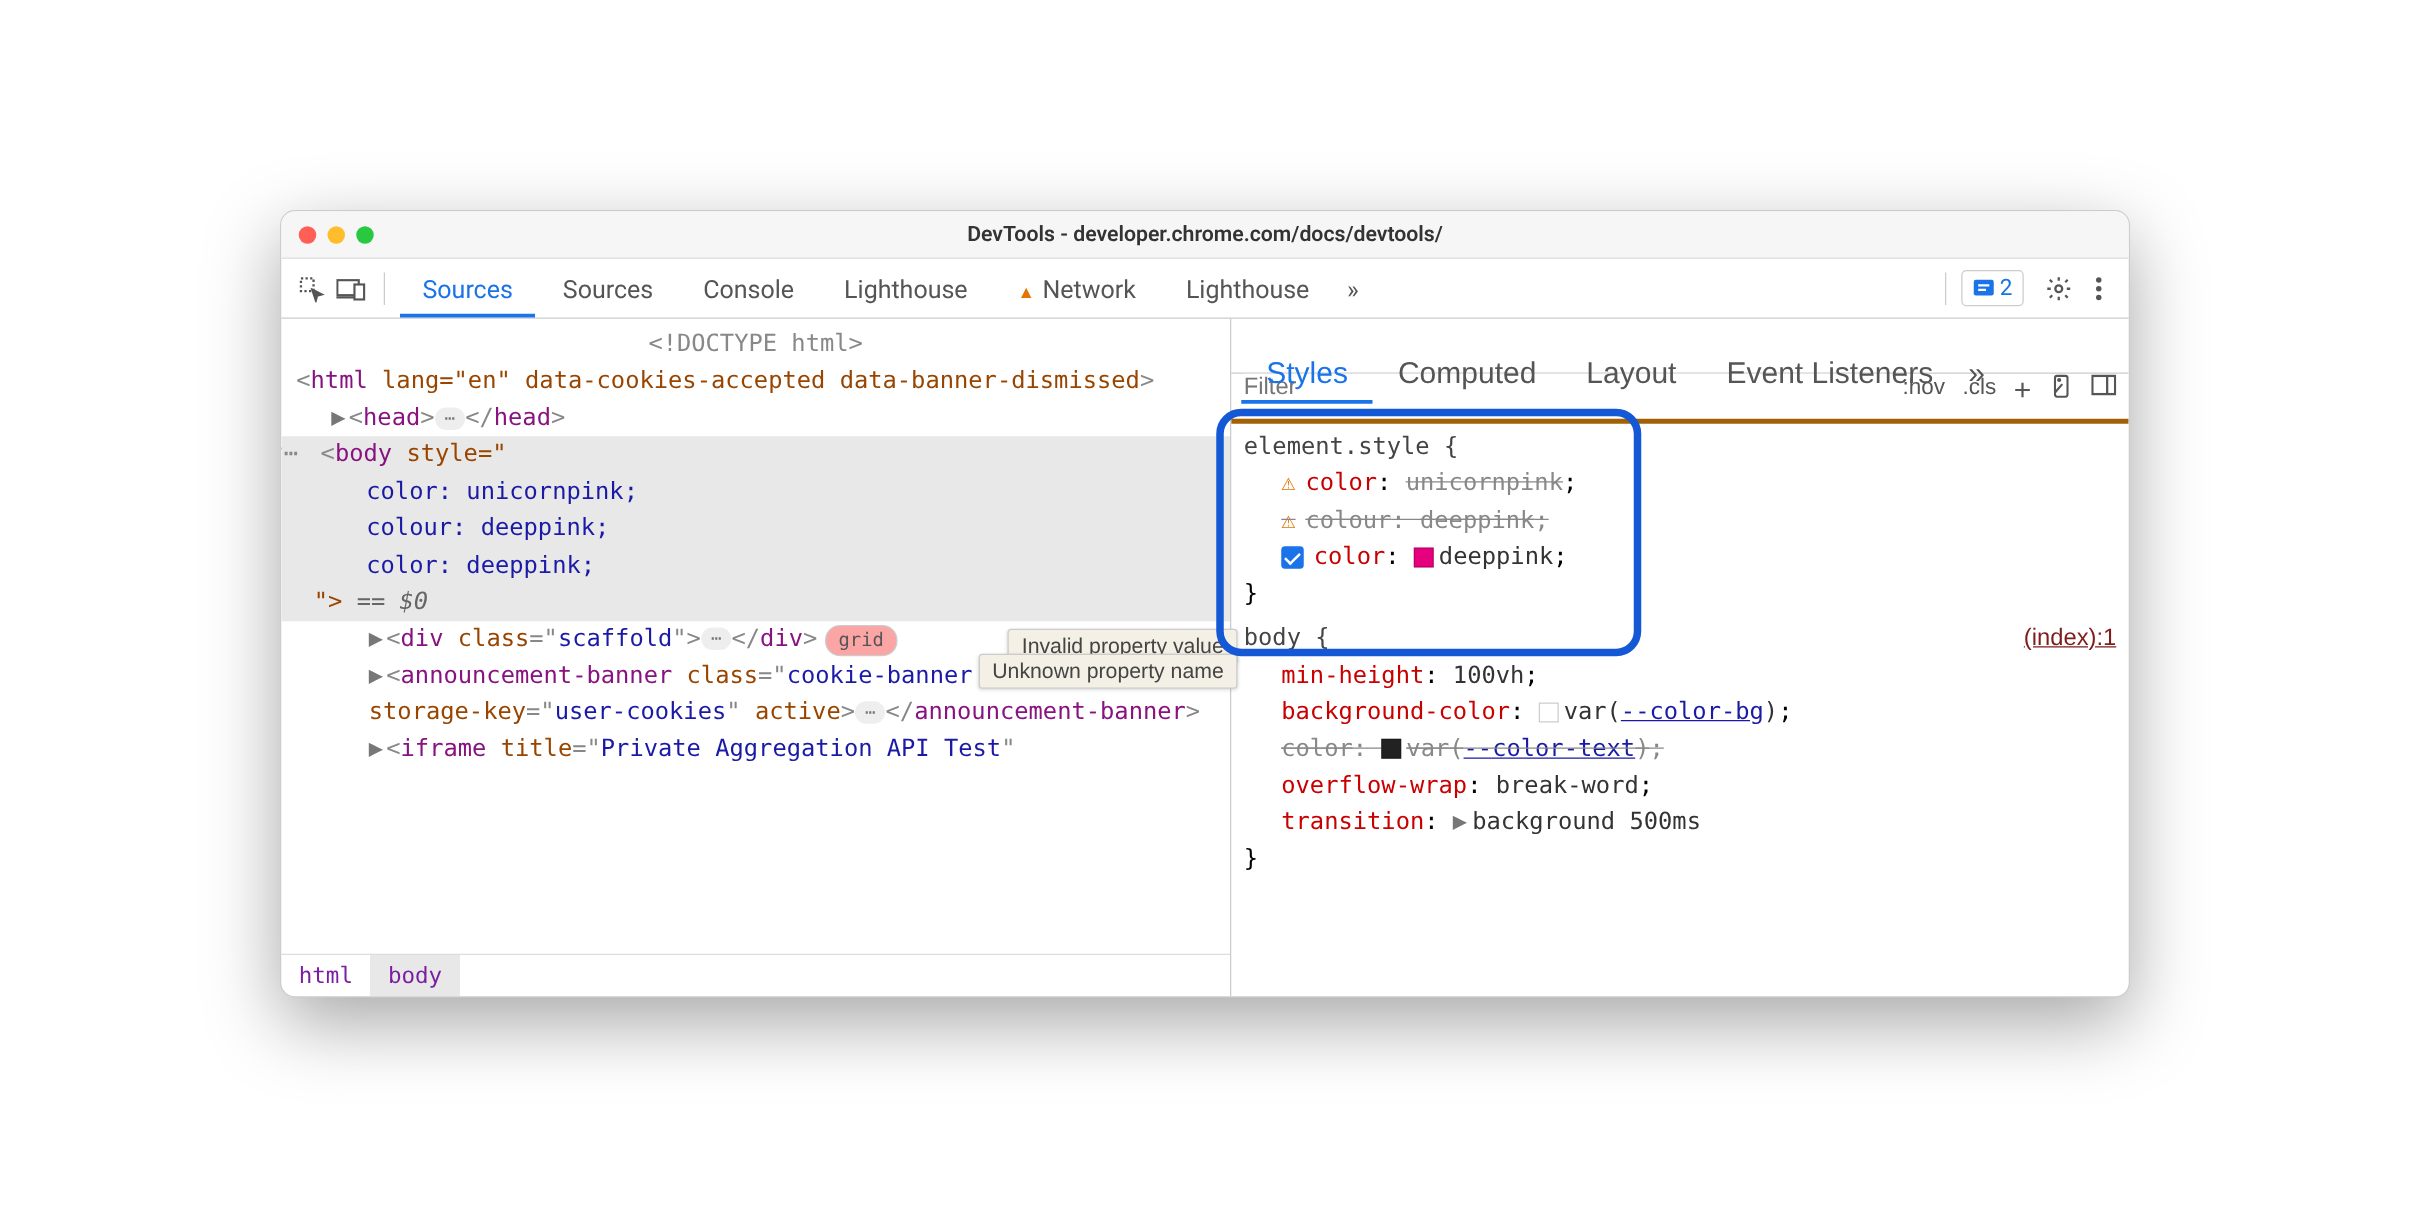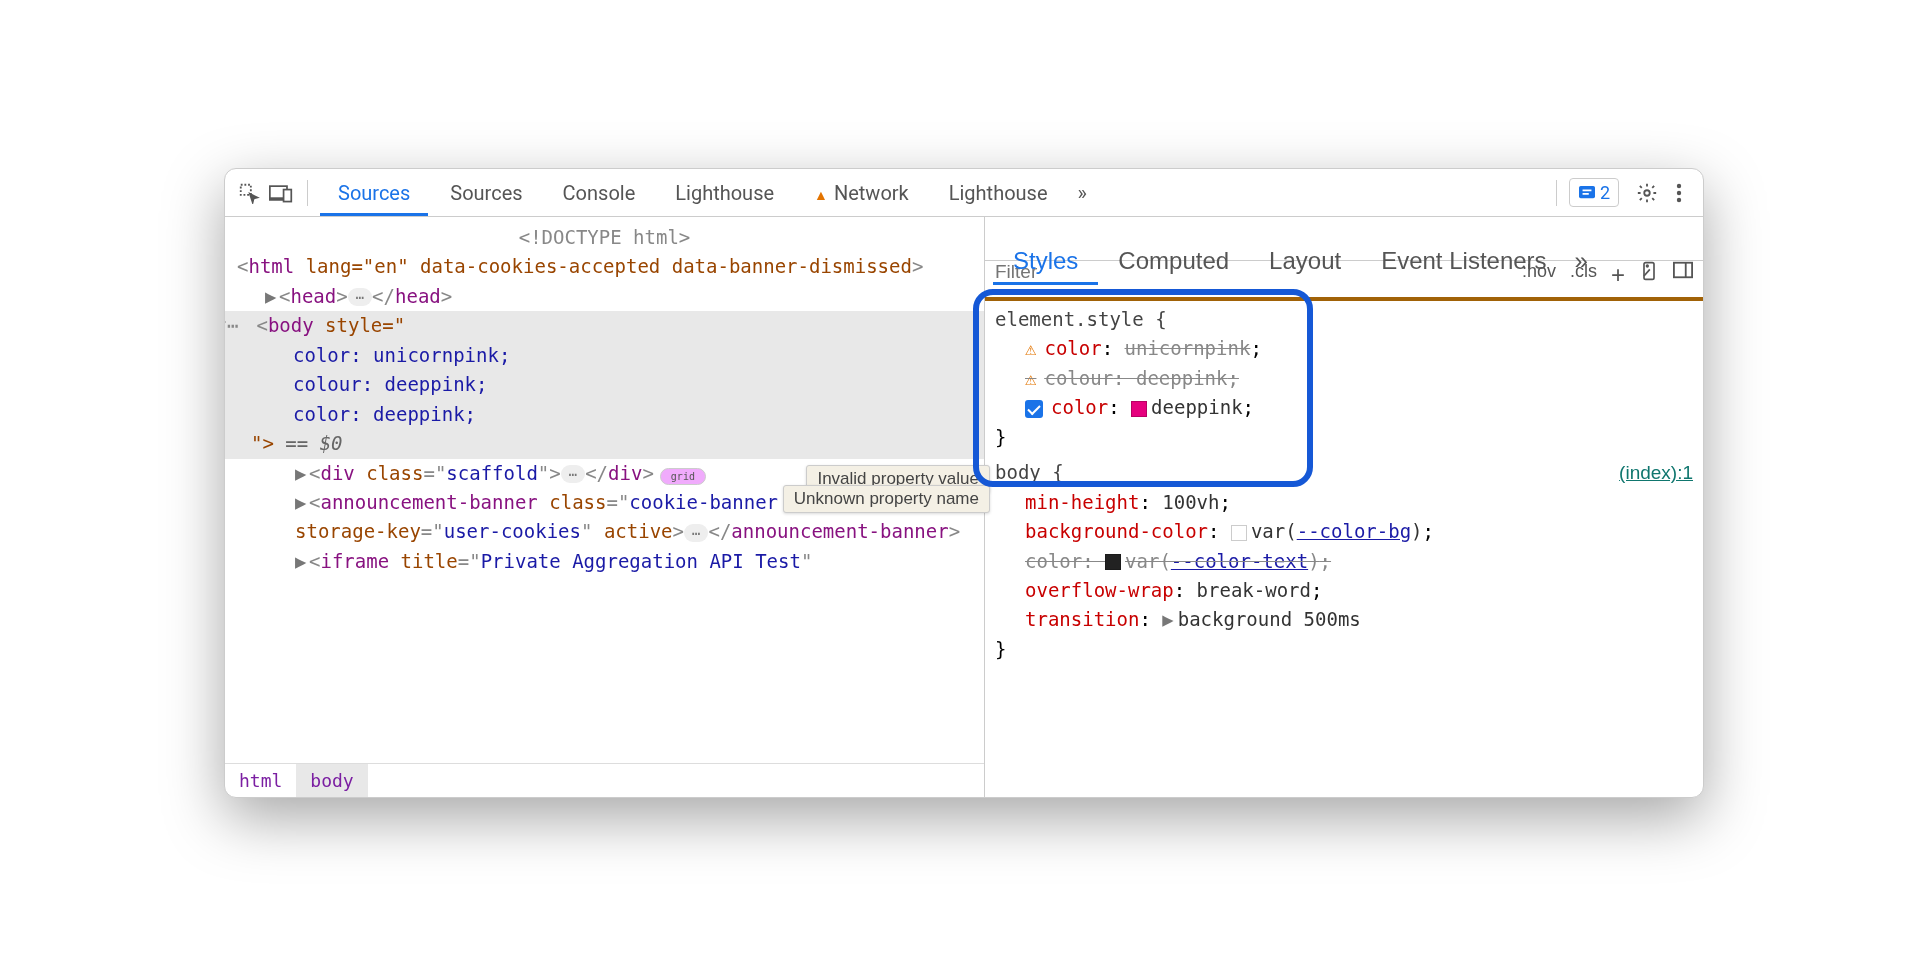--- a/index.html
+++ b/index.html
@@ -98,21 +98,21 @@
   .attr-name { color:#994500; }
   .attr-val { color:#1a1aa6; }
   .sel-tokens { color:#666; font-style:italic; }
   .caret { display:inline-block; width:14px; color:#777; }
   .ellips-chip {
     display:inline-block; background:#eee; color:#777; border-radius:10px;
     padding:0 8px; font-size:14px; line-height:18px; vertical-align:middle;
   }
   .pill {
     display:inline-block; border:1px solid #ccc; border-radius:12px;
-    padding:0 10px; font-size:10px; color:#555; margin-left:6px; background:#f0abfc;
+    padding:0 10px; font-size:15px; color:#555; margin-left:6px; background:#fca5a5;
   }
   .tooltip {
     position:absolute; background:#f4f0e5; border:1px solid #ccc;
     padding:3px 10px; font-size:17px; color:#444; font-family:-apple-system,sans-serif;
     border-radius:3px; box-shadow: 0 1px 3px rgba(0,0,0,0.15);
   }
   .breadcrumb {
     height: 34px; display:flex; align-items:stretch;
     border-top:1px solid #ddd; font-size:18px;
   }
@@ -161,31 +161,39 @@
     transform:rotate(-45deg);
   }
   .color-swatch {
     display:inline-block; width:16px;height:16px; vertical-align:middle;
     margin-right:4px; border:1px solid rgba(0,0,0,0.2);
   }
   .highlight-box {
     position:absolute; border:6px solid #1558d6; border-radius:20px;
     pointer-events:none;
   }
-  .src-link { float:right; color:#0f766e; text-decoration:underline; font-family:-apple-system,sans-serif;}
+  .src-link { float:right; color:#7f1d1d; text-decoration:underline; font-family:-apple-system,sans-serif;}
   .var-link { color:#1a1aa6; text-decoration:underline;}
   .tri { color:#777; margin-right:4px;}
   .ease-swatch { display:inline-block; width:16px;height:16px;background:#9c27b0;vertical-align:middle;margin-right:4px;border-radius:2px;}
   svg { display:block; }
 </style>
 </head>
 <body>
 
 <div class="window">
 
+  <div class="titlebar">
+    <div class="traffic-lights">
+      <div class="traffic-light tl-close"></div>
+      <div class="traffic-light tl-min"></div>
+      <div class="traffic-light tl-max"></div>
+    </div>
+    <div class="title-text">DevTools - developer.chrome.com/docs/devtools/</div>
+  </div>
 
   <div class="toolbar">
     <div class="tb-icon">
       <svg width="22" height="22" viewBox="0 0 24 24" fill="none" stroke="#555" stroke-width="2">
         <rect x="3" y="3" width="11" height="11" stroke-dasharray="2 2"></rect>
         <path d="M13 13 L21 17 L17 18 L16 22 Z" fill="#555"></path>
       </svg>
     </div>
     <div class="tb-icon">
       <svg width="24" height="20" viewBox="0 0 28 22" fill="none" stroke="#555" stroke-width="2">

